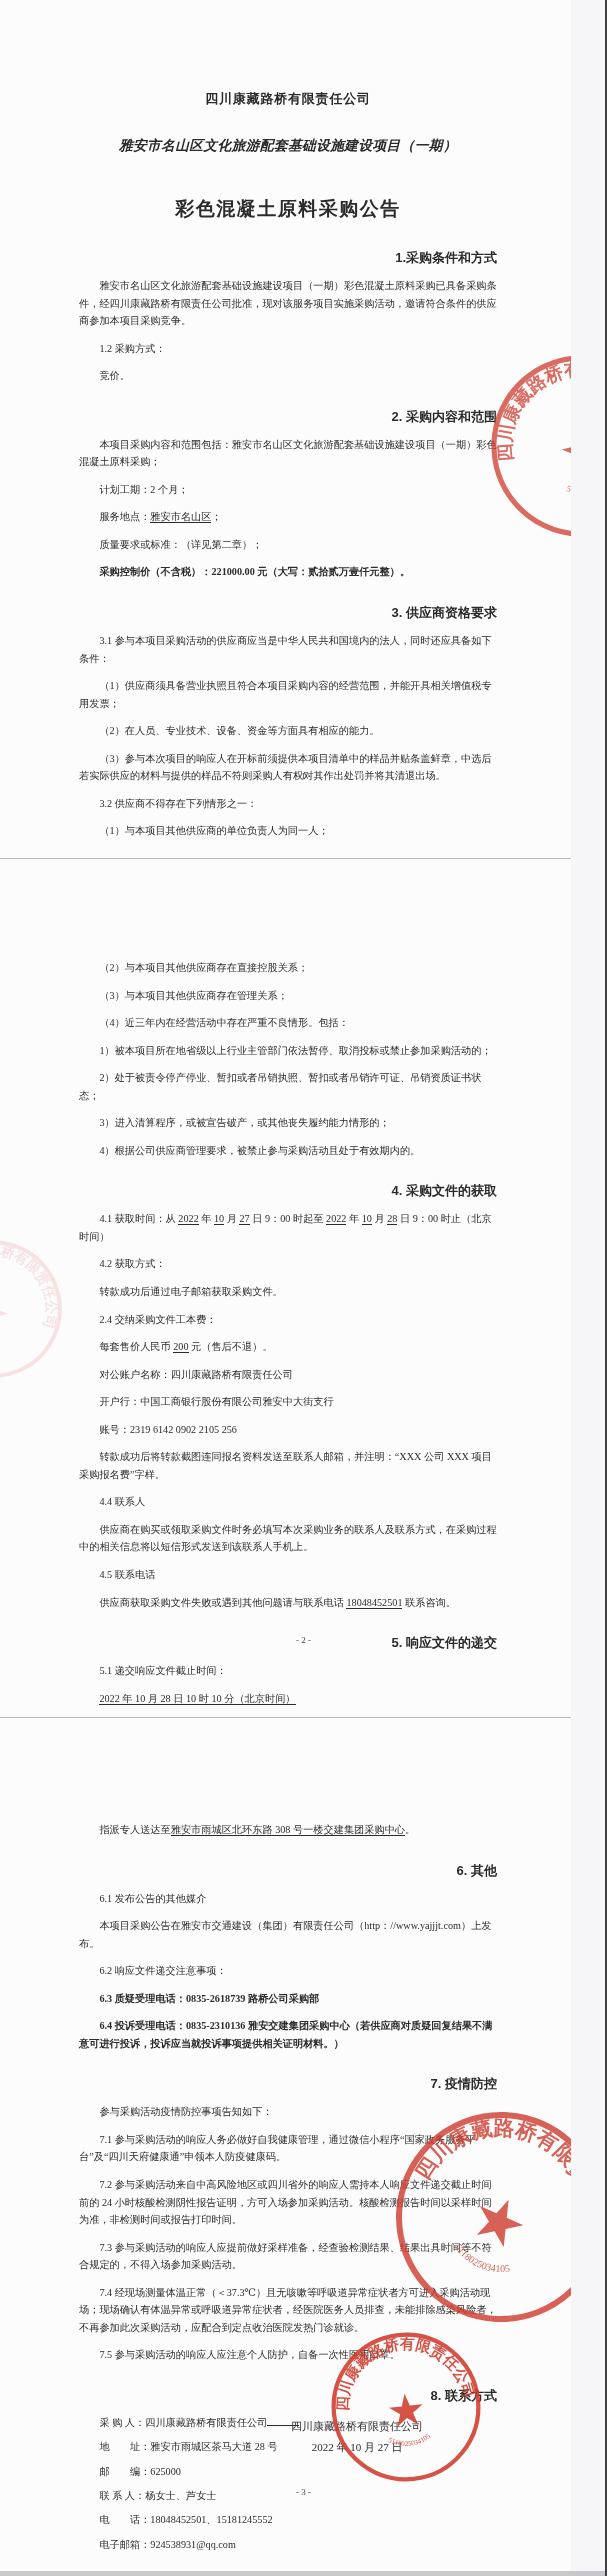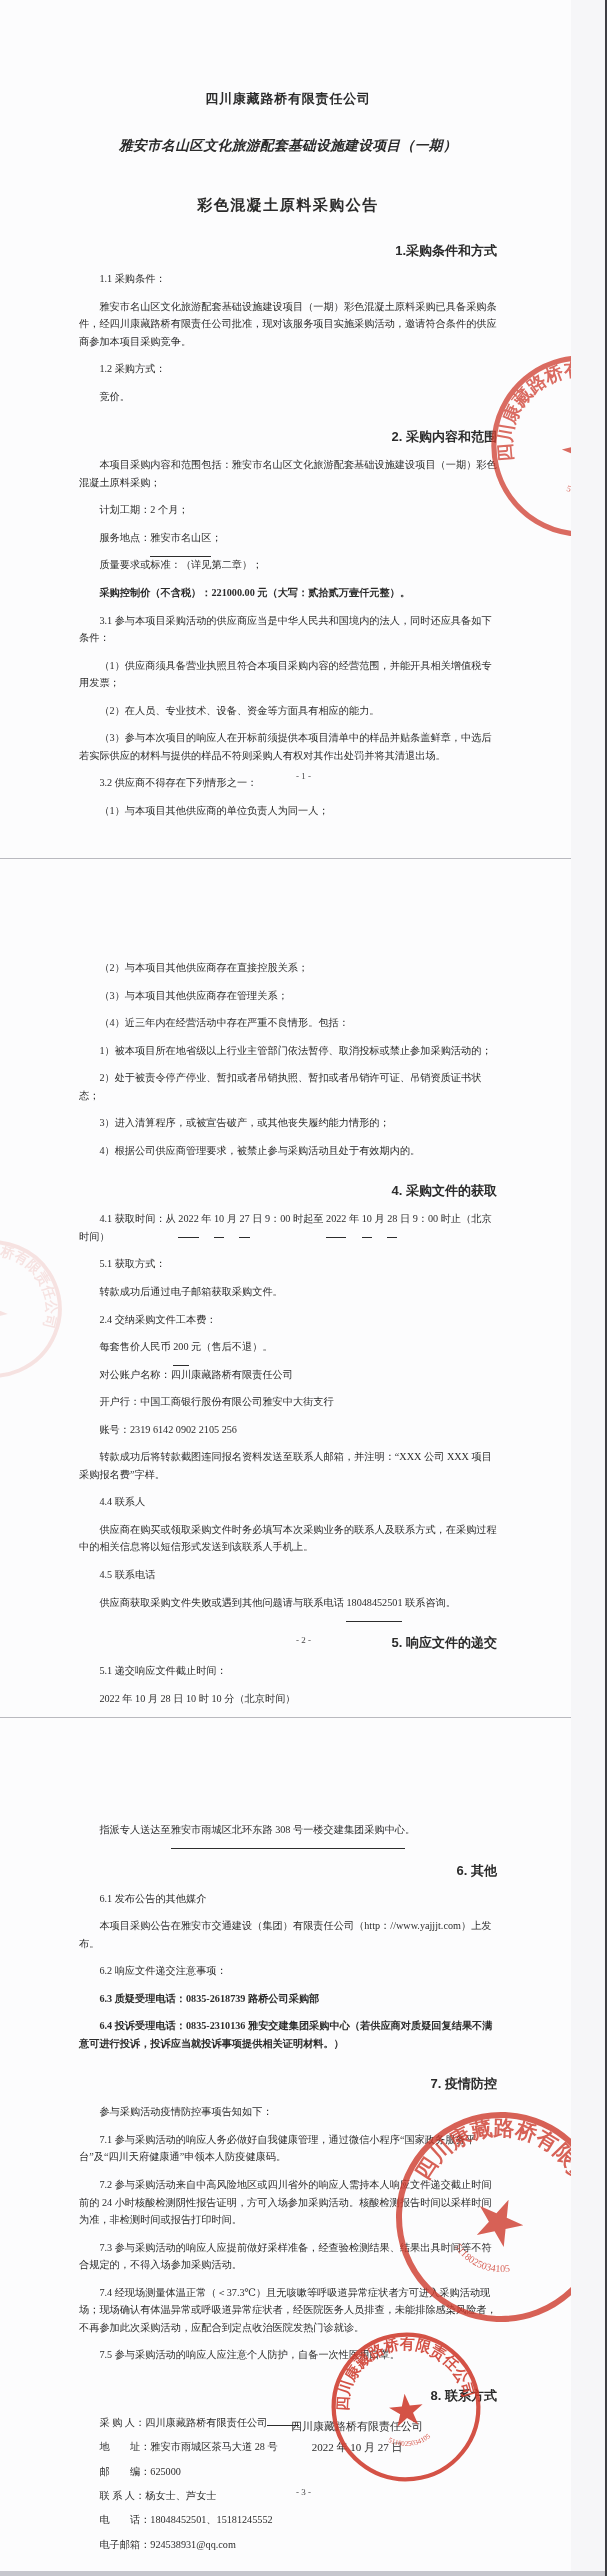--- a/index.html
+++ b/index.html
@@ -4,27 +4,27 @@
 <style>
   html,body{margin:0;padding:0;background:#eceef0;}
   #doc{position:relative;width:607px;height:2576px;background:#f6f6f8;overflow:hidden;
        font-family:"Liberation Serif","DejaVu Serif",serif;color:#2b2b2b;}
   .page{position:relative;width:571px;height:859px;background:#fcfcfd;overflow:hidden;
         border-bottom:0.8px solid #b9b9bf;box-sizing:border-box;}
   .content{position:absolute;left:79px;right:74px;top:0;}
   .t-center{text-align:center;font-family:"Liberation Sans","DejaVu Sans",sans-serif;font-weight:bold;}
   .title-company{margin:90px 0 0 0;font-size:13px;letter-spacing:0.8px;}
   .title-project{margin:29px 0 0 0;font-size:13.7px;letter-spacing:0.4px;font-style:italic;}
-  .title-doc{margin:41px 0 0 0;font-size:15px;letter-spacing:1.5px;}
+  .title-doc{margin:41px 0 0 0;font-size:19px;letter-spacing:1.5px;}
   .sec{font-family:"Liberation Sans","DejaVu Sans",sans-serif;font-weight:bold;font-size:13px;
        margin:23px 0 9px 0;text-indent:0;text-align:right;}
   .sec.first{margin-top:27px;}
   p.b{font-size:10.2px;line-height:1.72;margin:10px 0;text-indent:2em;}
   p.bold{font-weight:bold;}
-  .u{border-bottom:0.8px solid #2c2c2c;padding-bottom:13px;}
+  .u{border-bottom:0.8px solid #2c2c2c;padding-bottom:0;}
   .blank{display:inline-block;width:32px;border-bottom:0.8px solid #2c2c2c;height:9px;}
   .footer{position:absolute;left:0;width:607px;text-align:center;font-size:9px;color:#444;}
   .seal{position:absolute;pointer-events:none;}
   .sign{position:absolute;top:698px;left:228px;width:258px;text-align:center;font-size:11px;line-height:1.9;}
   .scan-edge-r{position:absolute;top:0;right:0;width:2.3px;height:2576px;background:#3f3f44;z-index:40;}
   .scan-edge-b{position:absolute;left:0;bottom:0;width:607px;height:5.3px;background:#c7c7cd;z-index:39;}
   .start-pad-2{margin-top:100px !important;}
   .start-pad-3{margin-top:103px !important;}
 </style>
 </head>
@@ -32,32 +32,32 @@
 
 <div id="doc">
 
   <div class="page">
     <div class="content">
       <div class="t-center title-company">四川康藏路桥有限责任公司</div>
       <div class="t-center title-project">雅安市名山区文化旅游配套基础设施建设项目（一期）</div>
       <div class="t-center title-doc">彩色混凝土原料采购公告</div>
 
       <div class="sec first">1.采购条件和方式</div>
-      <p class="b">1.1 采购条件：</p>
       <p class="b">雅安市名山区文化旅游配套基础设施建设项目（一期）彩色混凝土原料采购已具备采购条件，经四川康藏路桥有限责任公司批准，现对该服务项目实施采购活动，邀请符合条件的供应商参加本项目采购竞争。</p>
       <p class="b">1.2 采购方式：</p>
       <p class="b">竞价。</p>
 
       <div class="sec">2. 采购内容和范围</div>
       <p class="b">本项目采购内容和范围包括：雅安市名山区文化旅游配套基础设施建设项目（一期）彩色混凝土原料采购；</p>
       <p class="b">计划工期：2 个月；</p>
       <p class="b"><span>服务地点：</span><span class="u">雅安市名山区</span><span>；</span></p>
       <p class="b">质量要求或标准：（详见第二章）；</p>
       <p class="b bold">采购控制价（不含税）：221000.00 元（大写：贰拾贰万壹仟元整）。</p>
 
+      <div class="sec">3. 供应商资格要求</div>
       <p class="b">3.1 参与本项目采购活动的供应商应当是中华人民共和国境内的法人，同时还应具备如下条件：</p>
       <p class="b">（1）供应商须具备营业执照且符合本项目采购内容的经营范围，并能开具相关增值税专用发票；</p>
       <p class="b">（2）在人员、专业技术、设备、资金等方面具有相应的能力。</p>
       <p class="b">（3）参与本次项目的响应人在开标前须提供本项目清单中的样品并贴条盖鲜章，中选后若实际供应的材料与提供的样品不符则采购人有权对其作出处罚并将其清退出场。</p>
       <p class="b">3.2 供应商不得存在下列情形之一：</p>
       <p class="b">（1）与本项目其他供应商的单位负责人为同一人；</p>
     </div>
 
     <svg class="seal" viewBox="0 0 220 220" width="190" height="190" style="top:351px;right:-106px;transform:rotate(-14deg);opacity:.75;">
       <circle cx="110" cy="110" r="102" fill="none" stroke="#cf3b2d" stroke-width="6"></circle>
@@ -80,21 +80,21 @@
       <p class="b start-pad-2">（2）与本项目其他供应商存在直接控股关系；</p>
       <p class="b">（3）与本项目其他供应商存在管理关系；</p>
       <p class="b">（4）近三年内在经营活动中存在严重不良情形。包括：</p>
       <p class="b">1）被本项目所在地省级以上行业主管部门依法暂停、取消投标或禁止参加采购活动的；</p>
       <p class="b">2）处于被责令停产停业、暂扣或者吊销执照、暂扣或者吊销许可证、吊销资质证书状态；</p>
       <p class="b">3）进入清算程序，或被宣告破产，或其他丧失履约能力情形的；</p>
       <p class="b">4）根据公司供应商管理要求，被禁止参与采购活动且处于有效期内的。</p>
 
       <div class="sec">4. 采购文件的获取</div>
       <p class="b"><span>4.1 获取时间：从 </span><span class="u">2022</span><span> 年 </span><span class="u">10</span><span> 月 </span><span class="u">27</span><span> 日 9：00 时起至 </span><span class="u">2022</span><span> 年 </span><span class="u">10</span><span> 月 </span><span class="u">28</span><span> 日 9：00 时止（北京时间）</span></p>
-      <p class="b">5.1 获取方式：</p>
+      <p class="b">4.2 获取方式：</p>
       <p class="b">转款成功后通过电子邮箱获取采购文件。</p>
       <p class="b">2.4 交纳采购文件工本费：</p>
       <p class="b"><span>每套售价人民币 </span><span class="u">200</span><span> 元（售后不退）。</span></p>
       <p class="b">对公账户名称：四川康藏路桥有限责任公司</p>
       <p class="b">开户行：中国工商银行股份有限公司雅安中大街支行</p>
       <p class="b">账号：2319 6142 0902 2105 256</p>
       <p class="b">转款成功后将转款截图连同报名资料发送至联系人邮箱，并注明：“XXX 公司 XXX 项目采购报名费”字样。</p>
       <p class="b">4.4 联系人</p>
       <p class="b">供应商在购买或领取采购文件时务必填写本次采购业务的联系人及联系方式，在采购过程中的相关信息将以短信形式发送到该联系人手机上。</p>
       <p class="b">4.5 联系电话</p>

